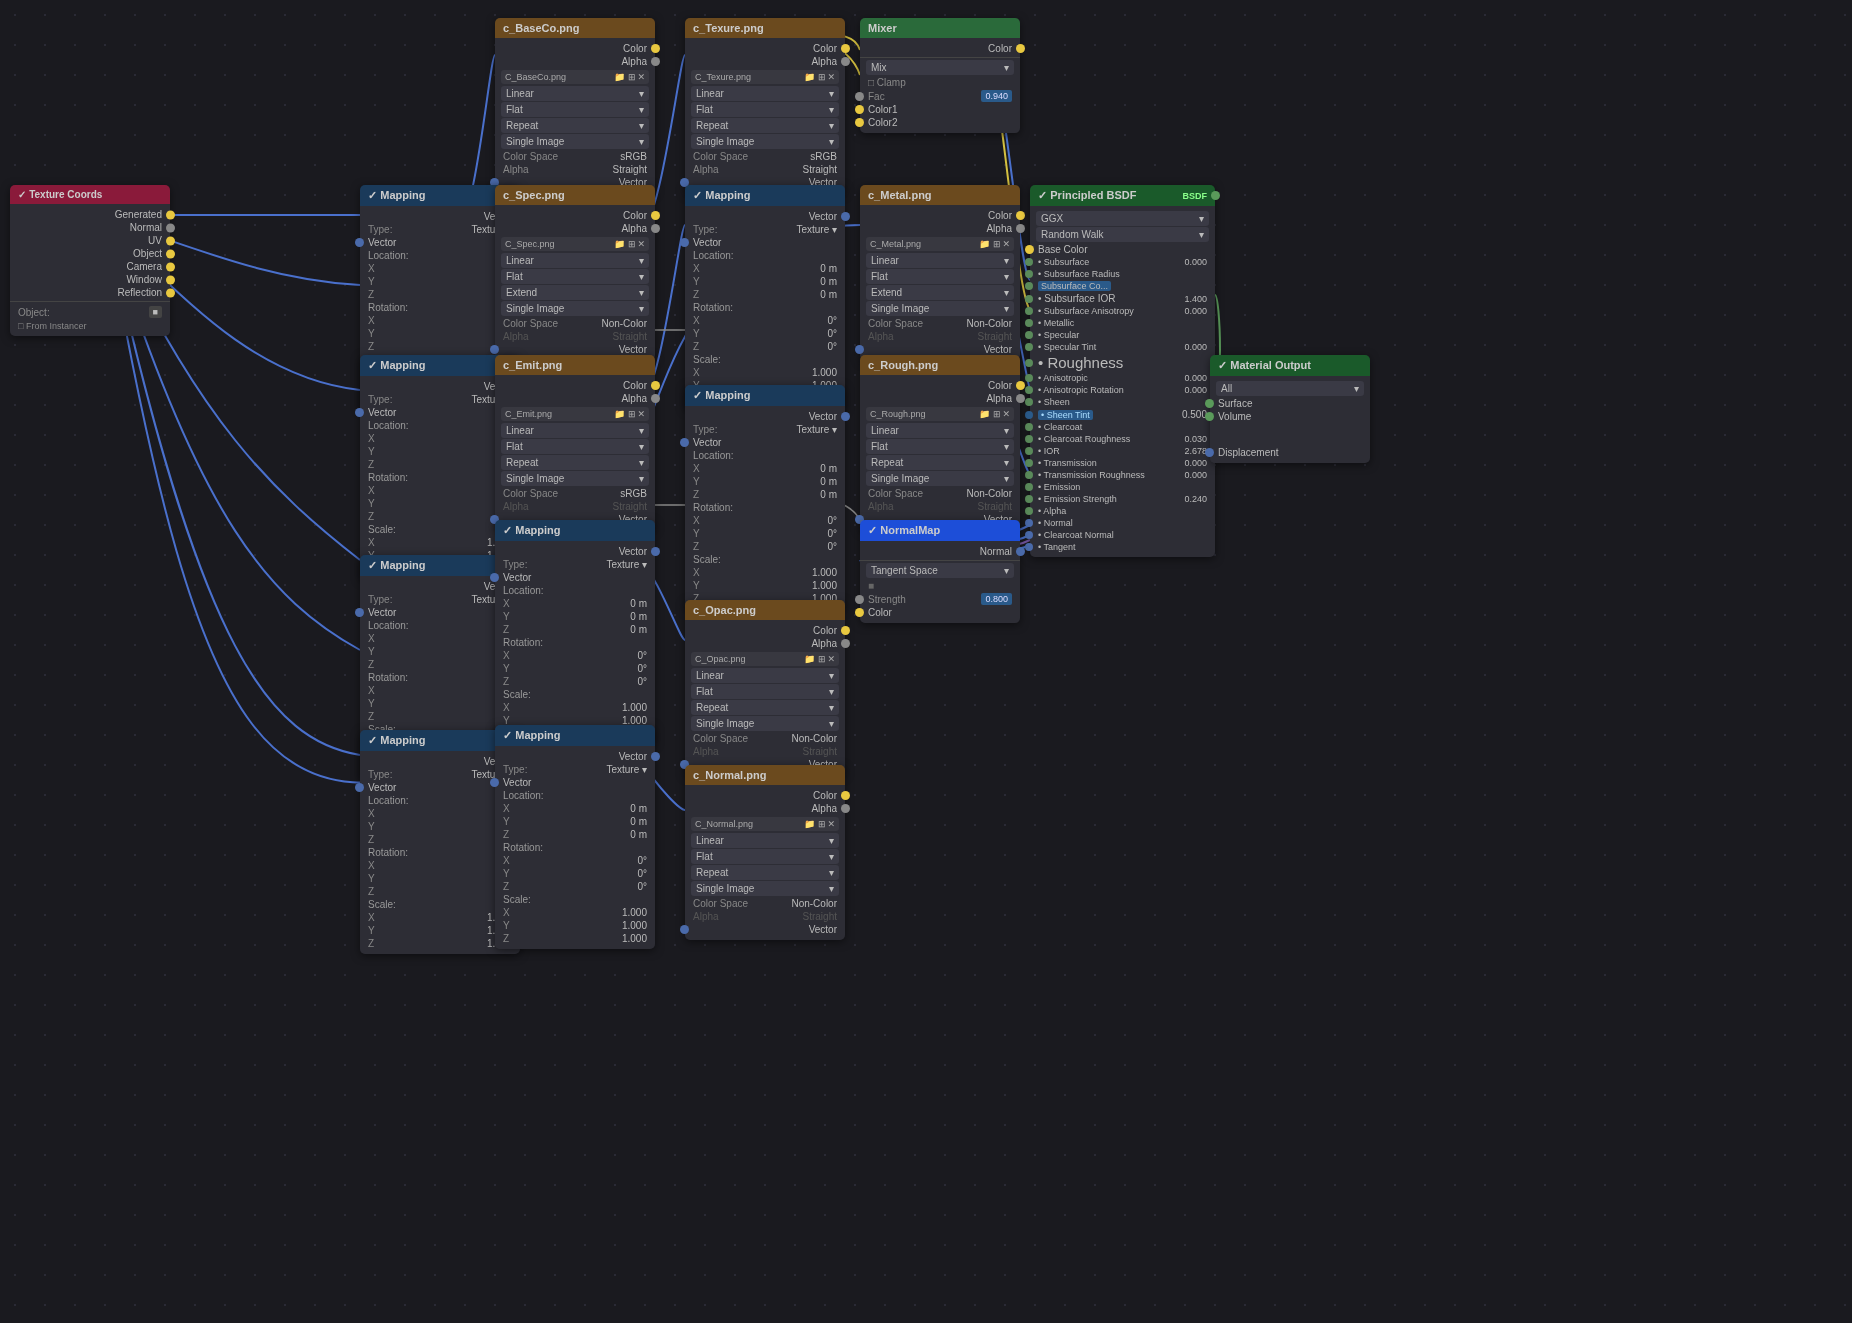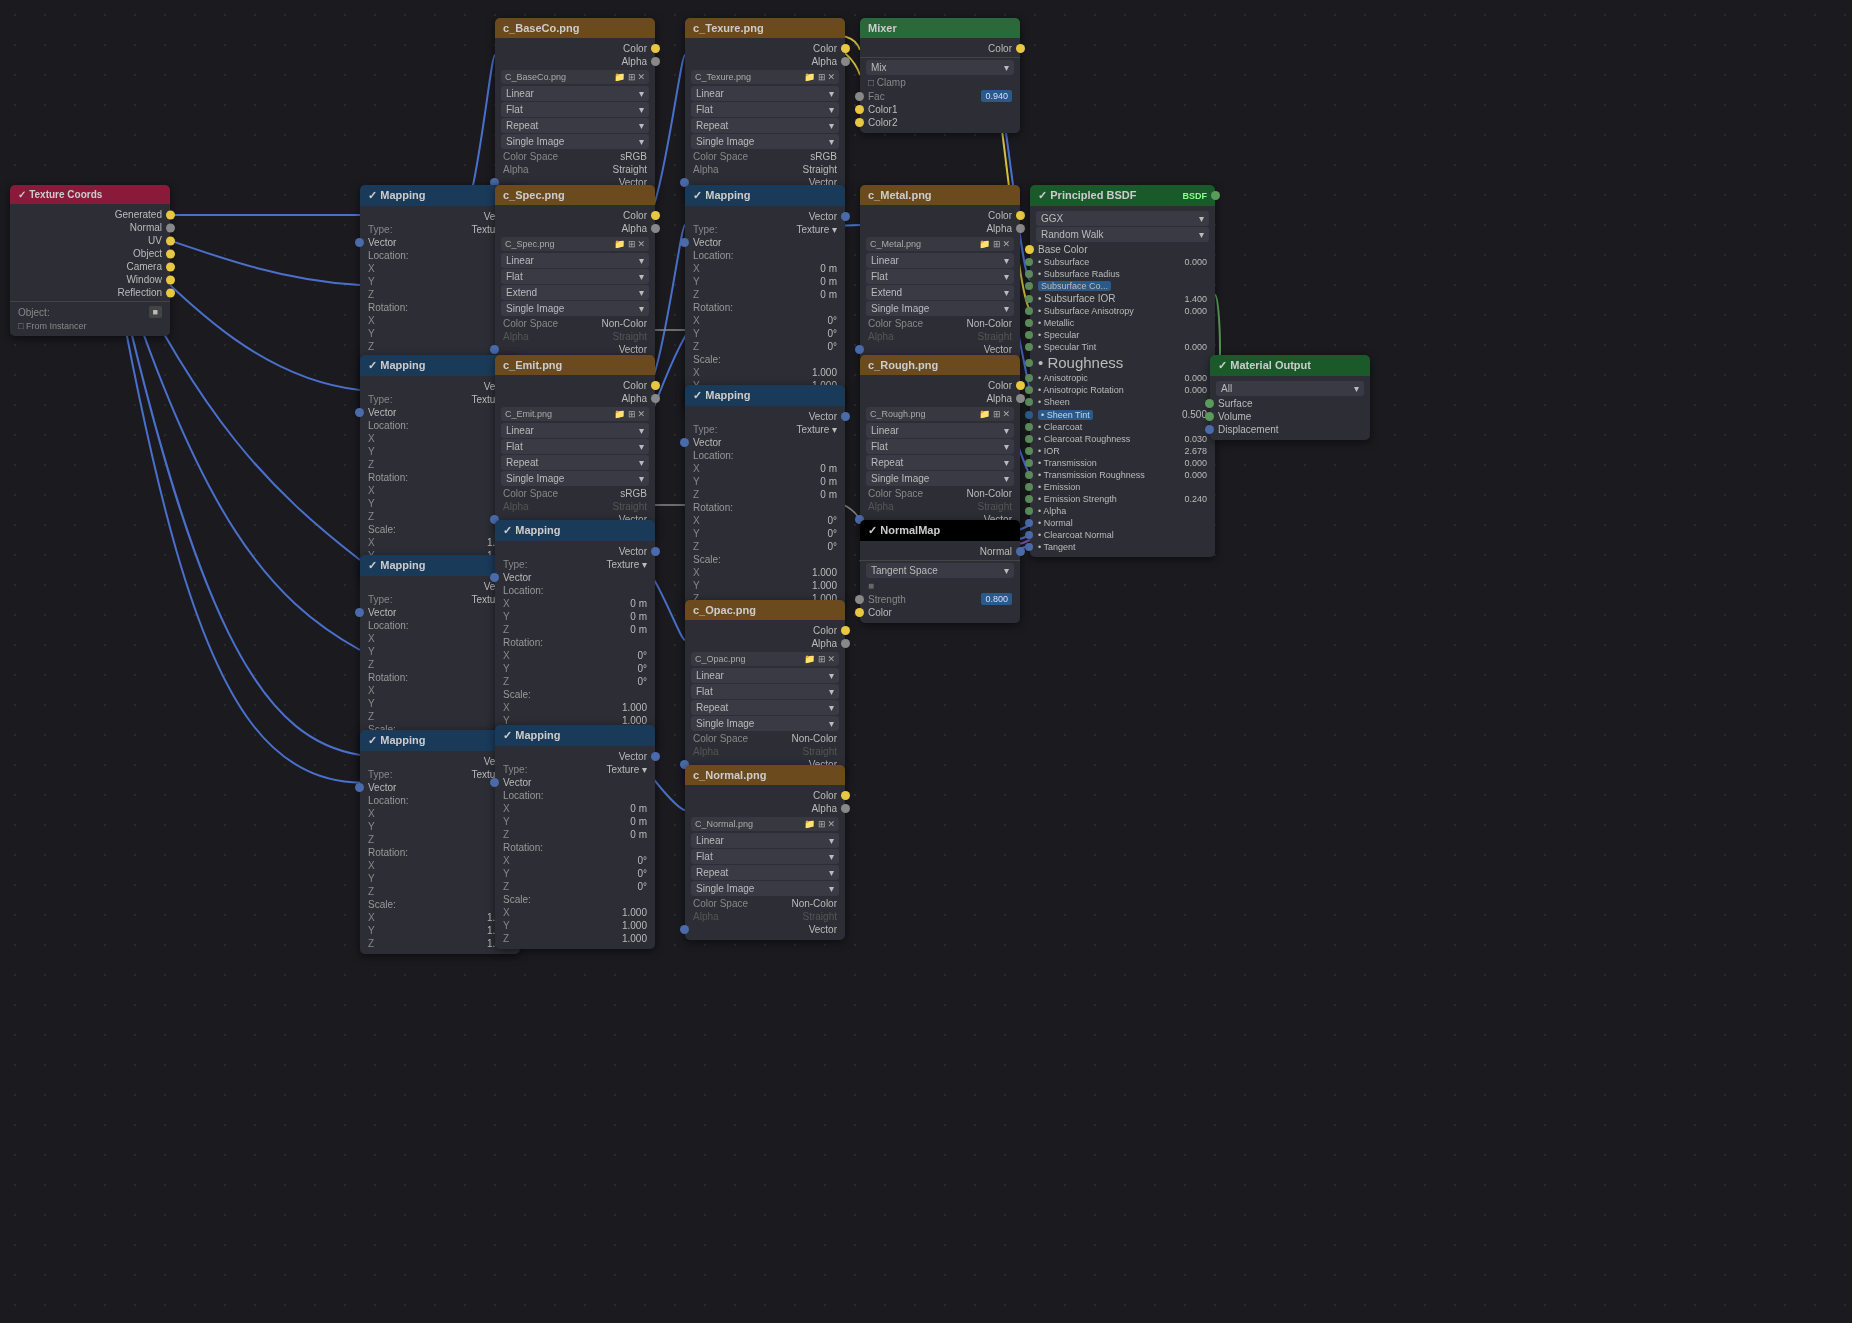--- a/index.html
+++ b/index.html
@@ -726,21 +726,21 @@
         <span>▾</span>
       </div>
     <div class="node-row" style="position:relative;">
       <div style="width:9px;height:9px;border-radius:50%;background:#5a9a5a;position:absolute;left:-5px;"></div>
       <span>Surface</span>
     </div>
     <div class="node-row" style="position:relative;">
       <div style="width:9px;height:9px;border-radius:50%;background:#5a9a5a;position:absolute;left:-5px;"></div>
       <span>Volume</span>
     </div>
-    <div class="node-row" style="position:relative;">
+    <div class="node-row" style="position:relative;margin-top:23px;">
       <div style="width:9px;height:9px;border-radius:50%;background:#4a6aaa;position:absolute;left:-5px;"></div>
       <span>Displacement</span>
     </div>
   </div>
 </div>
 
 <div class="node" style="left:360px; top:355px; width:130px;">
   <div class="node-header" style="background:#1a3a5a;">
     <span>✓ Mapping</span>
   </div>
@@ -968,21 +968,21 @@
         <span>Straight</span>
       </div>
     <div class="node-row" style="justify-content:flex-end; position:relative;">
       <div style="width:9px;height:9px;border-radius:50%;background:#4a6aaa;position:absolute;left:-5px;"></div>
       <span>Vector</span>
     </div>
   </div>
 </div>
 
 <div class="node" style="left:860px; top:520px; width:155px;">
-  <div class="node-header" style="background:#000000;">
+  <div class="node-header" style="background:#1d4ed8;">
     <span>✓ NormalMap</span>
   </div>
   <div class="node-body">
     <div class="node-row" style="justify-content:flex-end; position:relative;">
       <span>Normal</span>
       <div style="width:9px;height:9px;border-radius:50%;background:#4a6aaa;position:absolute;right:-5px;"></div>
     </div>
     <div class="node-divider"></div>
     <div class="node-select">
         <span>Tangent Space</span>

